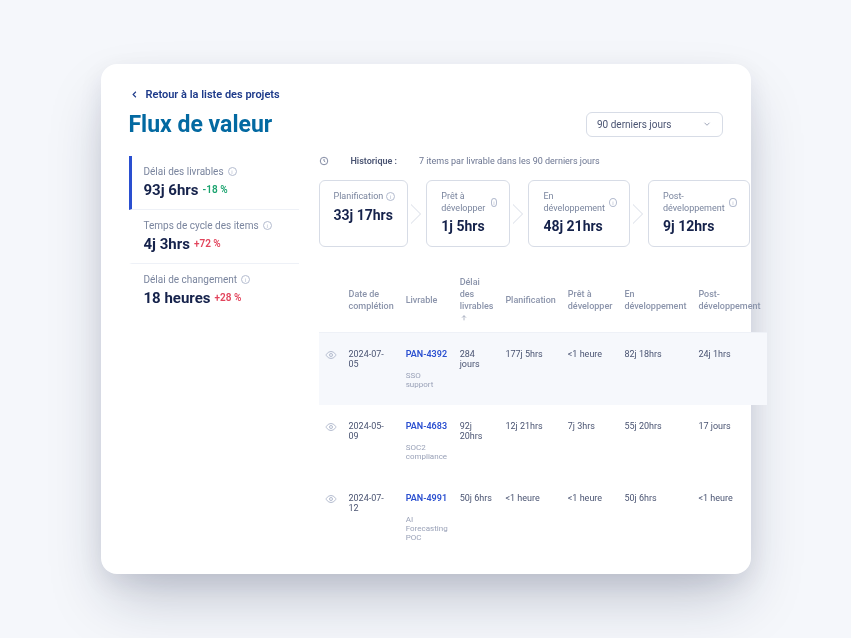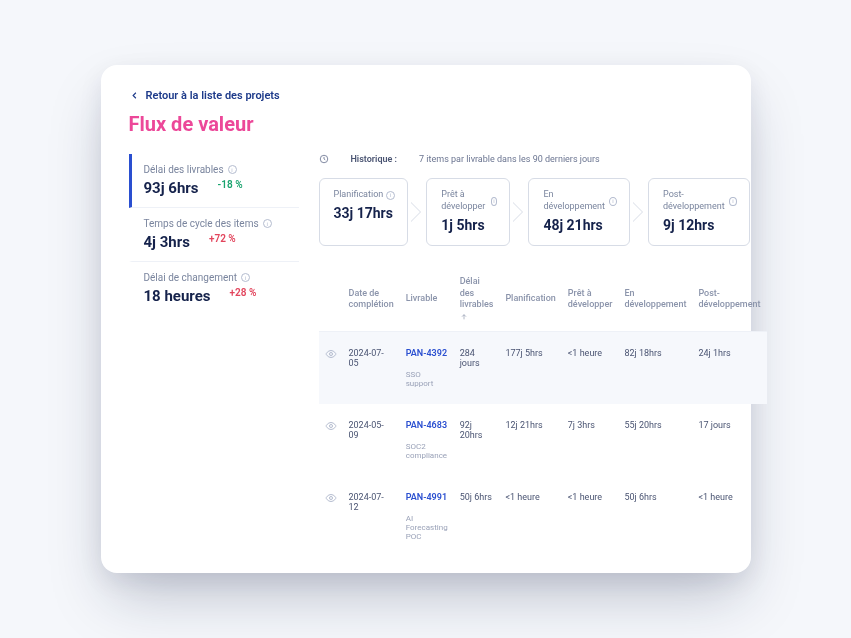--- a/index.html
+++ b/index.html
@@ -20,21 +20,21 @@
     padding: 24px 28px 16px;
     position: relative;
   }
   .breadcrumb {
     display: flex; align-items: center; gap: 6px;
     color: #1d3a8a; font-size: 11px; font-weight: 600; cursor: pointer;
     margin-bottom: 10px;
   }
   .breadcrumb-title { color: #1d3a8a; }
   .title-row { display:flex; align-items:center; justify-content:space-between; margin-bottom: 18px; }
-  .page-title { font-size: 20px; font-weight: 700; color: #ec4899; }
+  .page-title { font-size: 23px; font-weight: 700; color: #0369a1; }
   .controls { display:flex; gap:8px; align-items:center; }
   .range-select {
     display:flex; align-items:center; gap:30px;
     border:1px solid #d7dce6; border-radius:6px;
     padding:6px 10px; font-size:10px; color:#4a5472; cursor:pointer;
     background:#fff;
   }
   .chev { width:10px;height:10px; }
   .date-range {
     display:flex; align-items:center; gap:8px;
@@ -48,21 +48,21 @@
 
   .side { width: 170px; display:flex; flex-direction:column; }
   .metric {
     border-left: 3px solid transparent;
     padding: 10px 0 10px 12px;
     border-bottom: 1px solid #eef1f7;
   }
   .metric.active { border-left-color:#2a4fd0; }
   .metric:last-child { border-bottom:none; }
   .metric-label { font-size:10px; color:#7a859e; display:flex; align-items:center; gap:4px; margin-bottom:4px; }
-  .metric-row { display:flex; align-items:flex-start; gap:19px; }
+  .metric-row { display:flex; align-items:center; gap:4px; }
   .metric-val { font-size:15px; font-weight:700; color:#15224b; }
   .delta { font-size:10px; font-weight:600; }
   .delta.neg { color:#e2445c; }
   .delta.pos { color:#1aa36e; }
 
   .content { flex:1; min-width:0; }
   .hist-line { display:flex; align-items:center; gap:22px; font-size:9px; color:#6b7591; margin-bottom:14px; }
   .hist-line .bold { font-weight:600; color:#4a5472; }
 
   .stages { display:flex; gap:0; margin-bottom:22px; }
@@ -108,20 +108,26 @@
   <div class="breadcrumb">
     <svg class="arrow-back" viewBox="0 0 24 24" fill="none" stroke="#1d3a8a" stroke-width="2.5">
         <path d="M15 18l-6-6 6-6"></path>
       </svg>
     <span class="breadcrumb-title">Retour à la liste des projets</span>
   </div>
 
   <div class="title-row">
     <div class="page-title">Flux de valeur</div>
     <div class="controls">
+      <div class="range-select">
+        <span>90 derniers jours</span>
+        <svg class="chev" viewBox="0 0 24 24" fill="none" stroke="#8b94ab" stroke-width="2">
+            <path d="M6 9l6 6 6-6"></path>
+          </svg>
+      </div>
     </div>
   </div>
 
   <div class="main">
     <div class="side" id="metrics-side">
         <div class="metric active">
     <div class="metric-label">
       <span>Délai des livrables</span>
       <span class="info-icon">i</span>
     </div>

